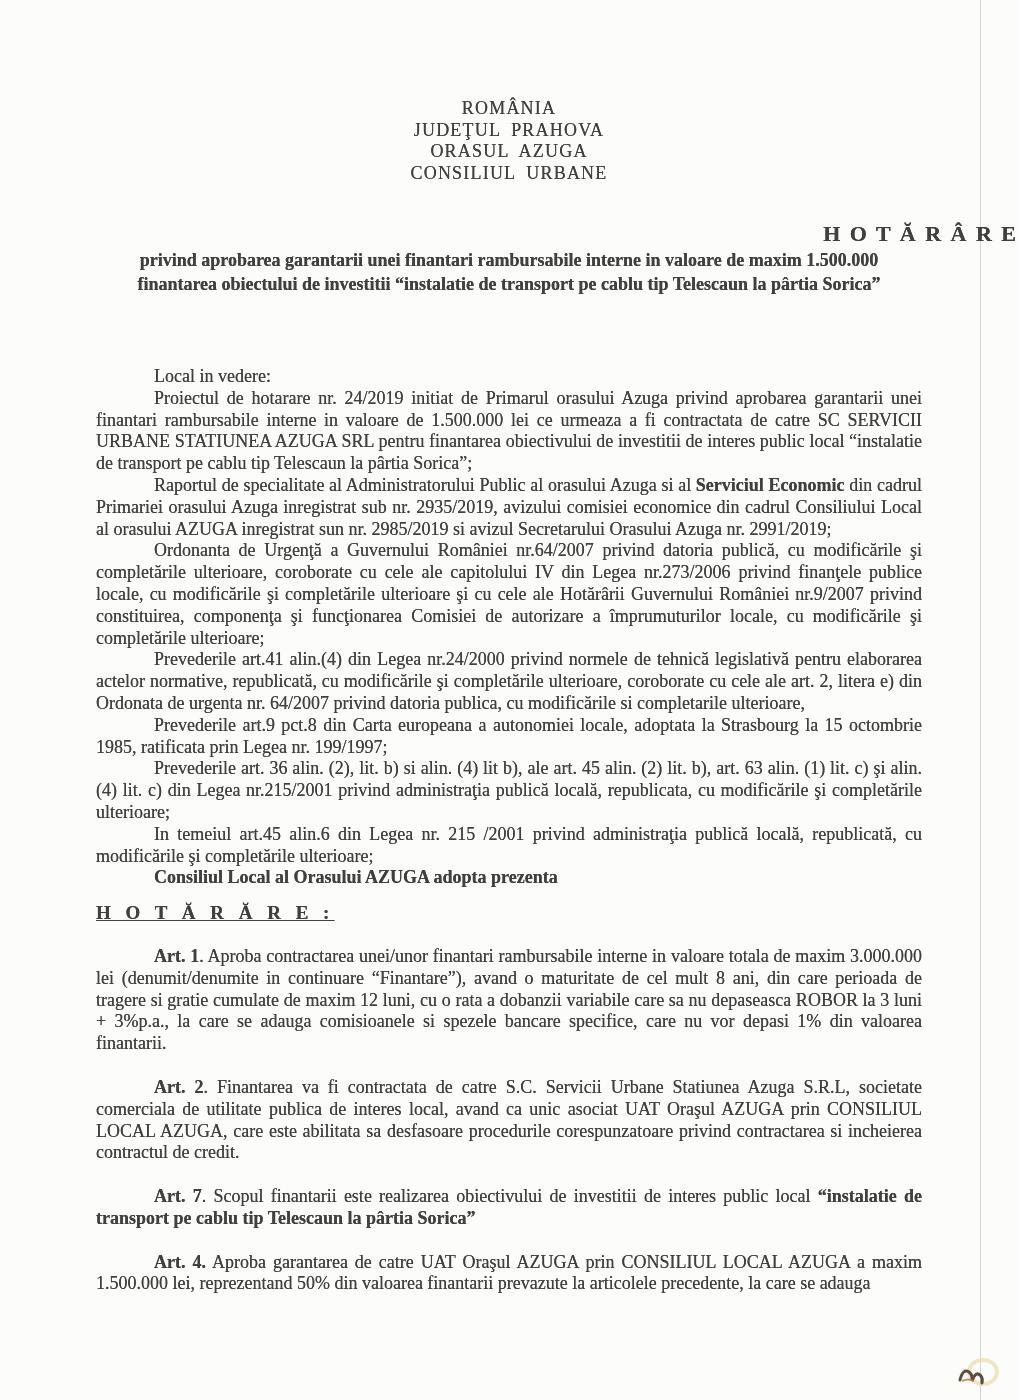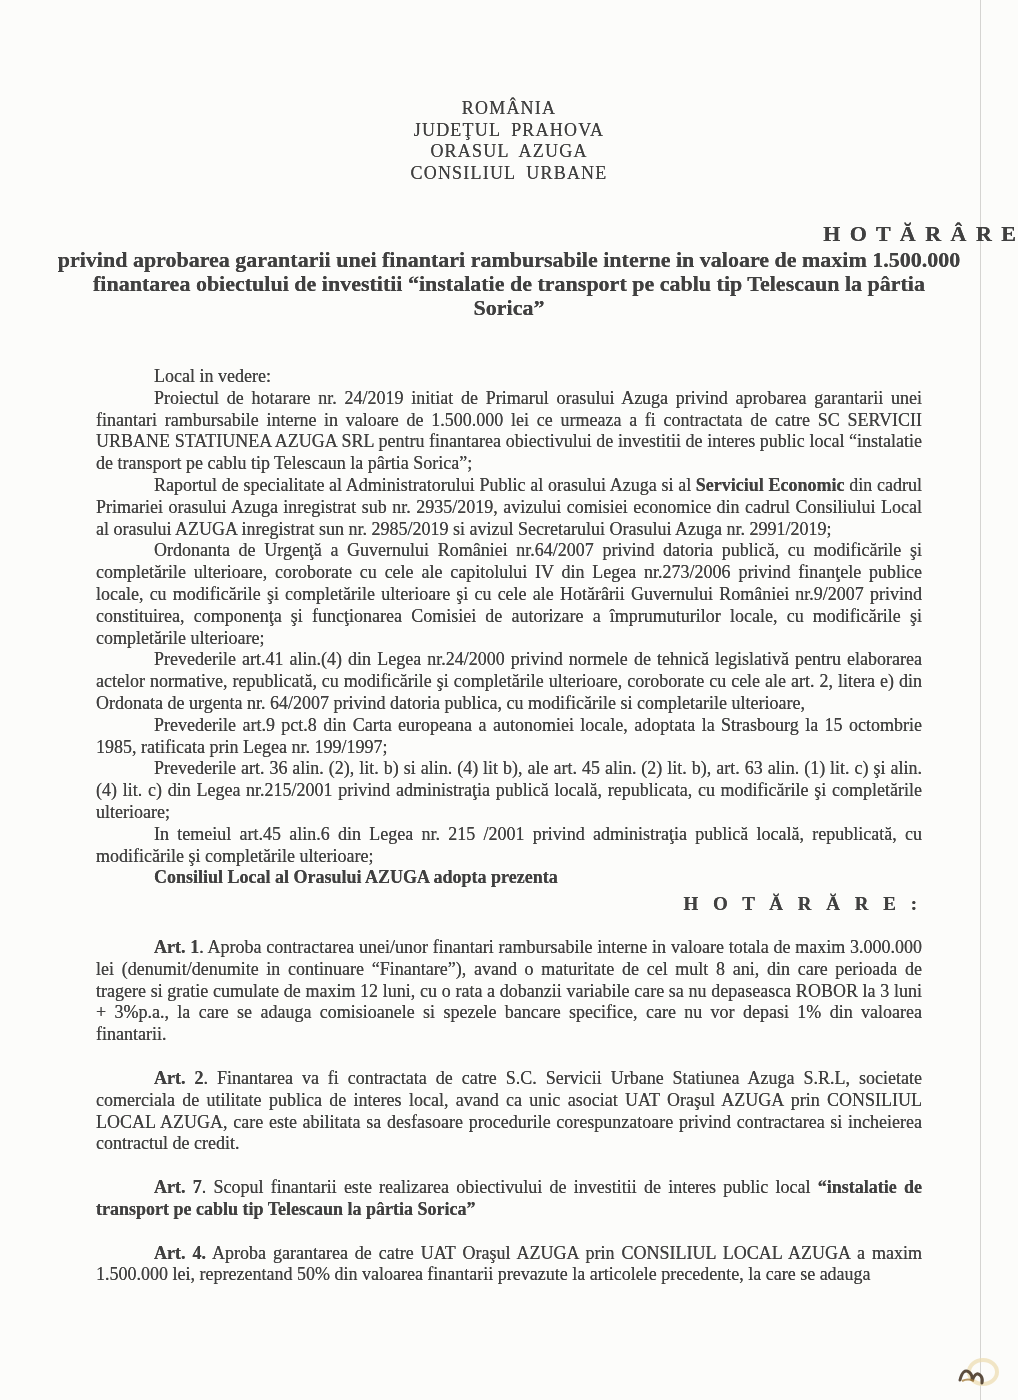--- a/index.html
+++ b/index.html
@@ -26,35 +26,35 @@
   }
   .doc-title {
     position:absolute; top:221px; left:0; width:100%;
     text-align:right;
     font-weight:bold; font-size:22px; letter-spacing:2px;
     text-shadow:0 0 0.6px rgba(40,38,36,0.9);
   }
   .doc-subtitle {
     position:absolute; top:248px; left:56px; right:56px;
     text-align:center;
-    font-weight:bold; font-size:22px; line-height:24px;
+    font-weight:bold; font-size:18px; line-height:24px;
     text-shadow:0 0 0.6px rgba(40,38,36,0.85);
   }
   .doc-body {
     position:absolute; top:366px; left:96px; width:826px;
     font-size:18px; line-height:21.8px;
     text-align:justify;
     text-shadow:0 0 0.5px rgba(47,45,43,0.8);
   }
   .para { margin:0; text-indent:58px; }
   .para .b { font-weight:bold; }
   .para .i { }
   .para.heading2 {
-    margin:4px 0 19px; text-align:right; text-indent:0;
-    font-weight:bold; font-size:19px; letter-spacing:5px;
+    margin:13px 0 19px; text-align:left; text-indent:0;
+    font-weight:bold; font-size:19px; letter-spacing:5px;text-decoration:underline;
   }
   .para.article { margin-top:22px; }
   .stain { position:absolute; left:950px; top:1350px; width:52px; height:44px; }
 </style>
 </head>
 <body>
 
 <div class="page">
 
   <div class="scan-vline"></div>

